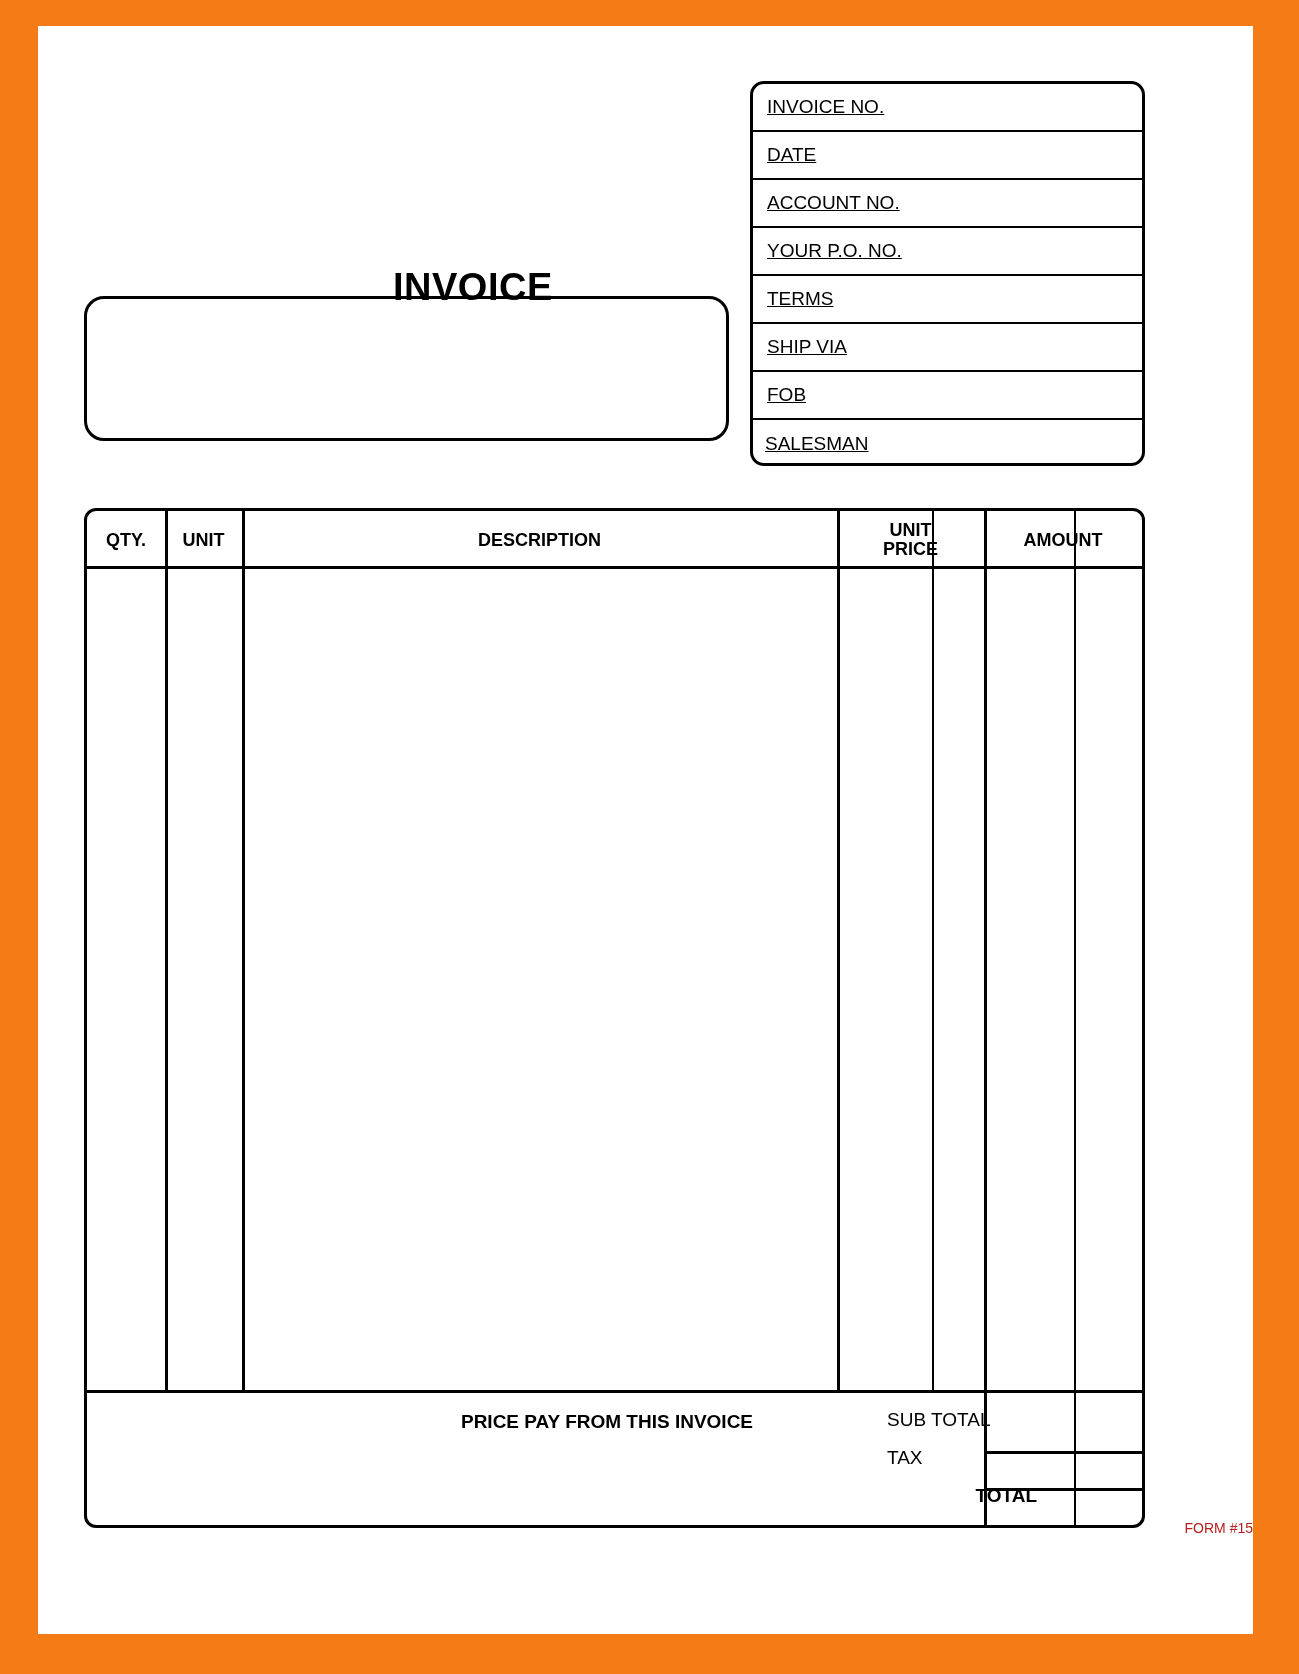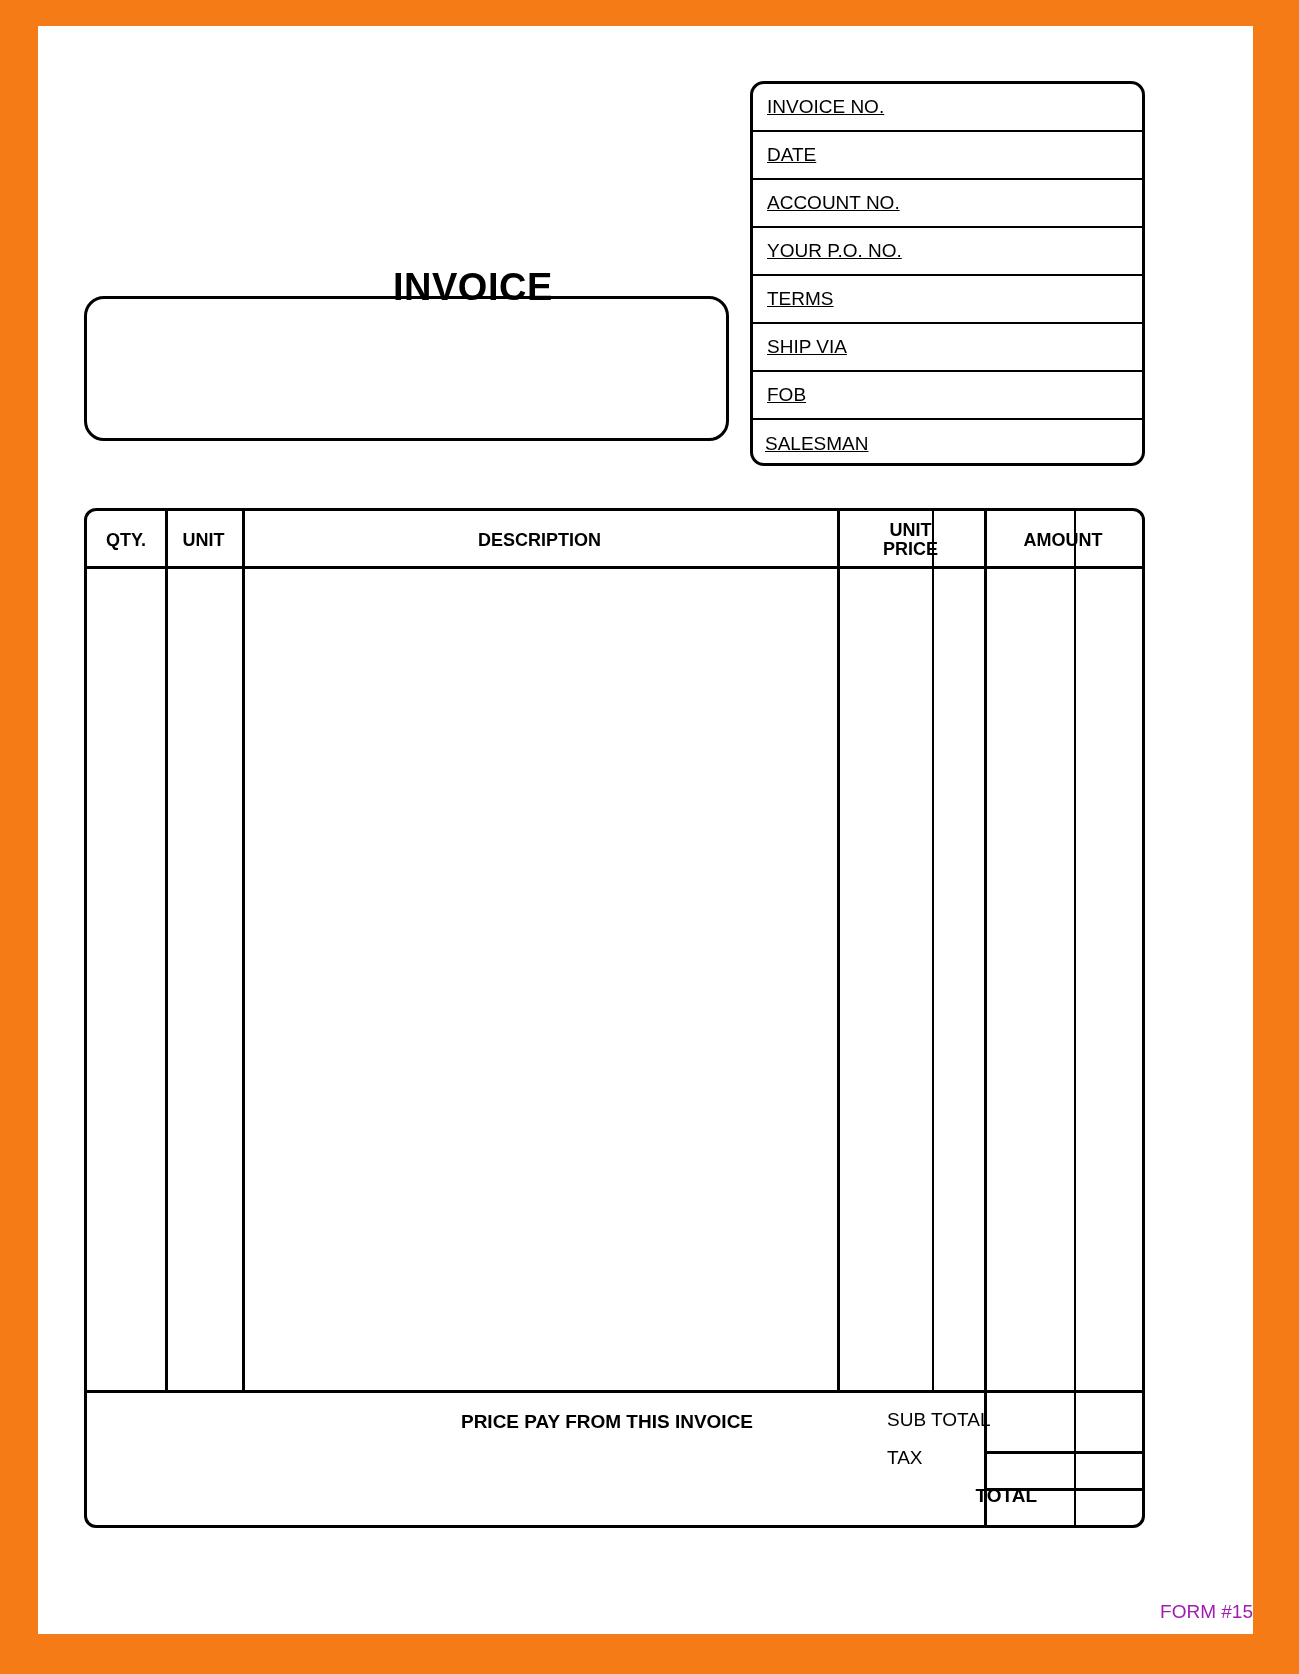--- a/index.html
+++ b/index.html
@@ -168,23 +168,23 @@
 
   .hline {
     position: absolute;
     height: 3px;
     background: #000;
   }
 
   .form-no {
     position: absolute;
     right: 0;
-    top: 1575px;
-    font-size: 19px;
-    color: #a21caf;
+    top: 1494px;
+    font-size: 14px;
+    color: #b91c1c;
   }
 </style>
 </head>
 <body>
 
 <div class="page">
 
   <div class="frame-top"></div>
   <div class="frame-bottom"></div>
   <div class="frame-left"></div>

